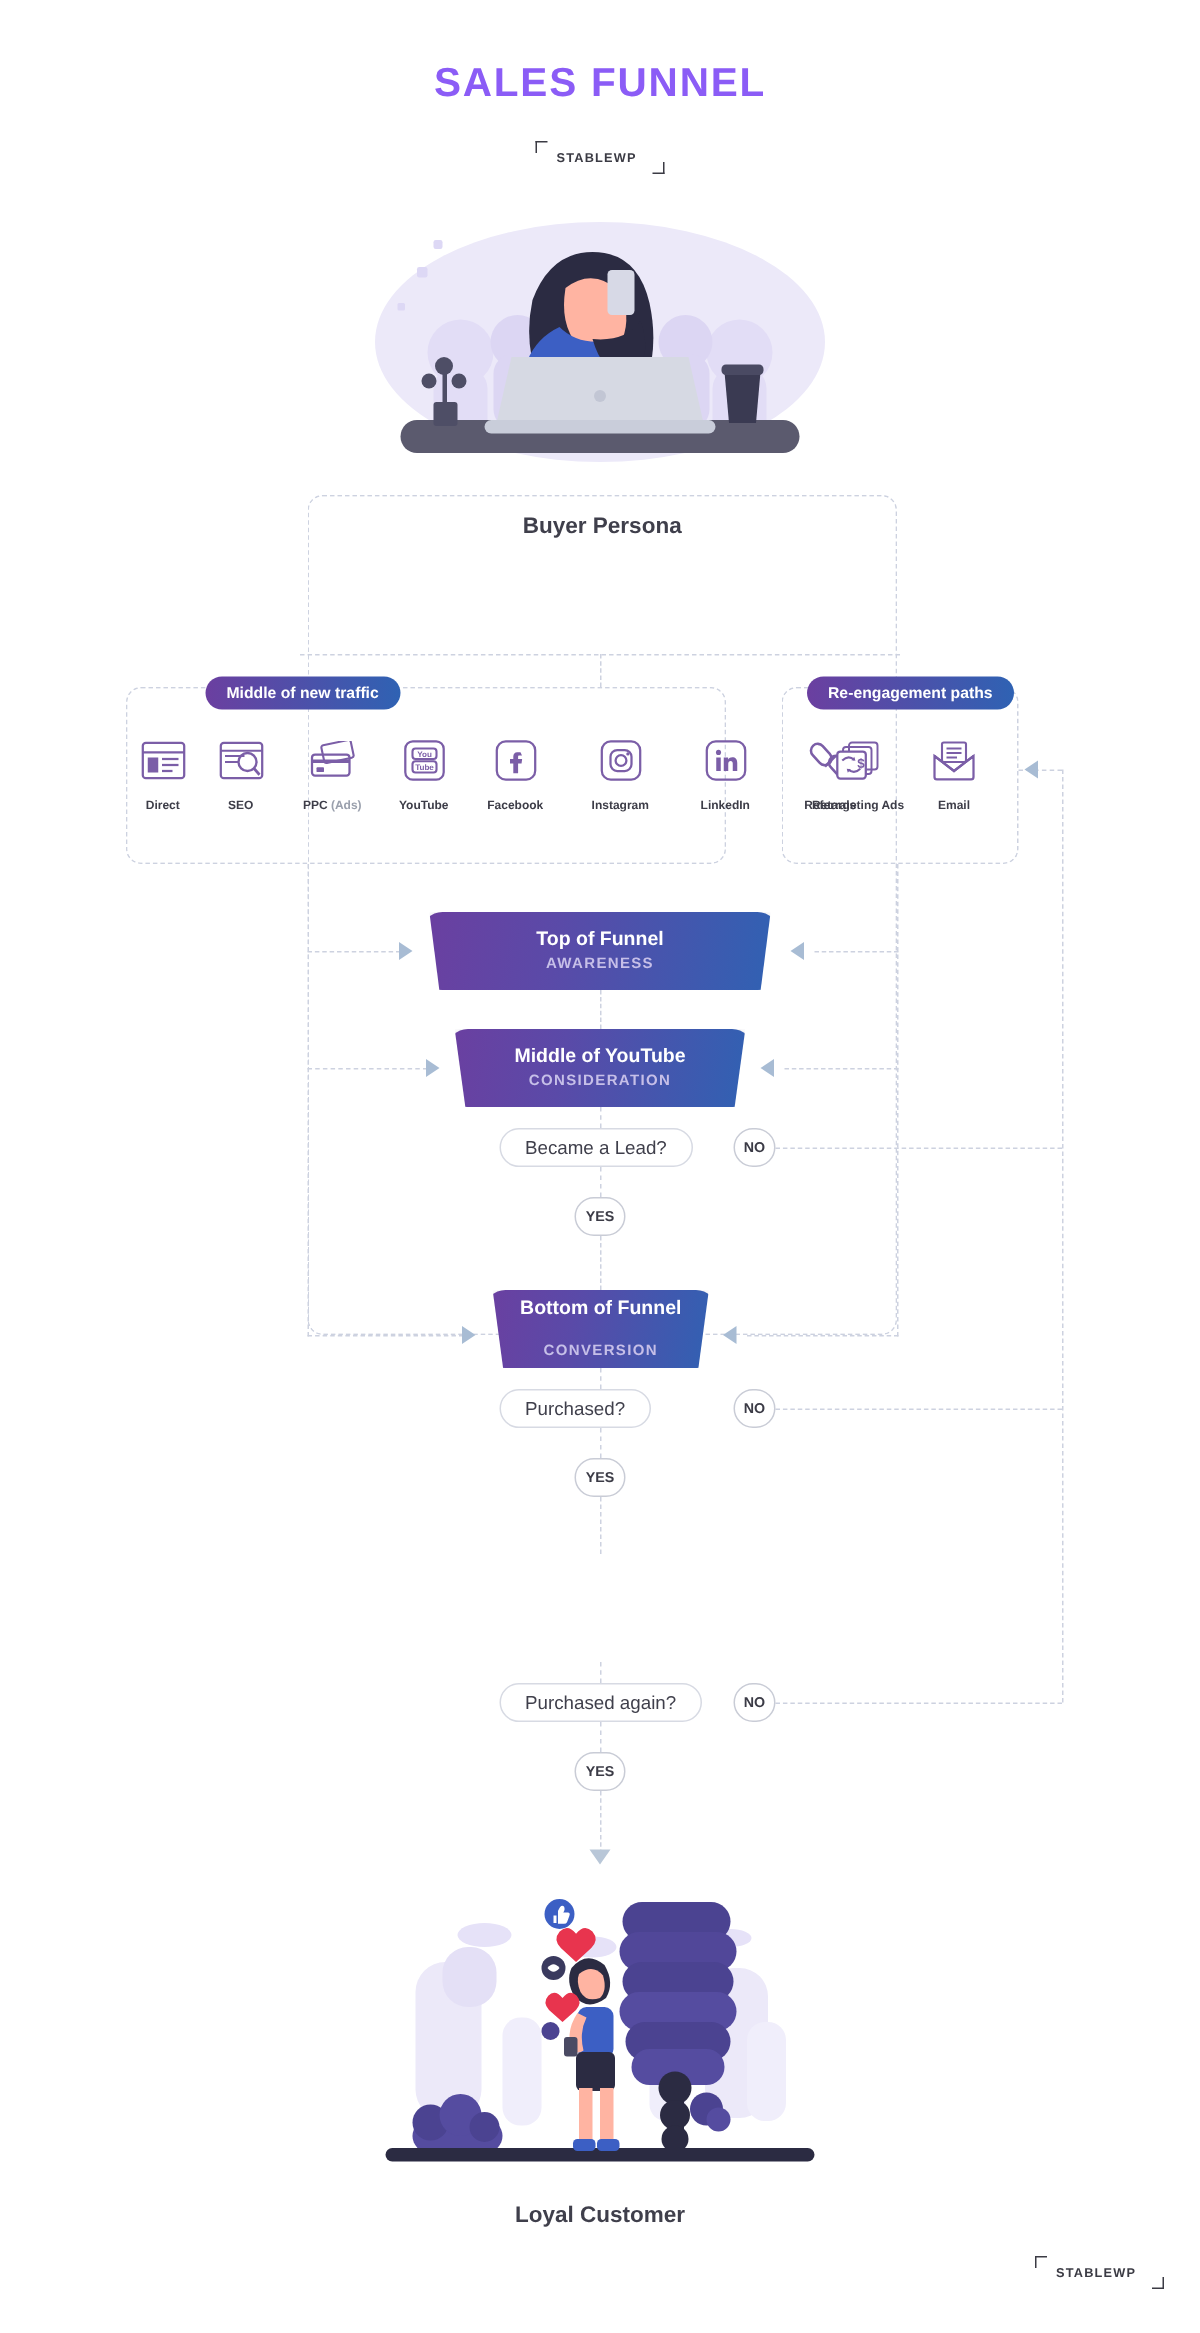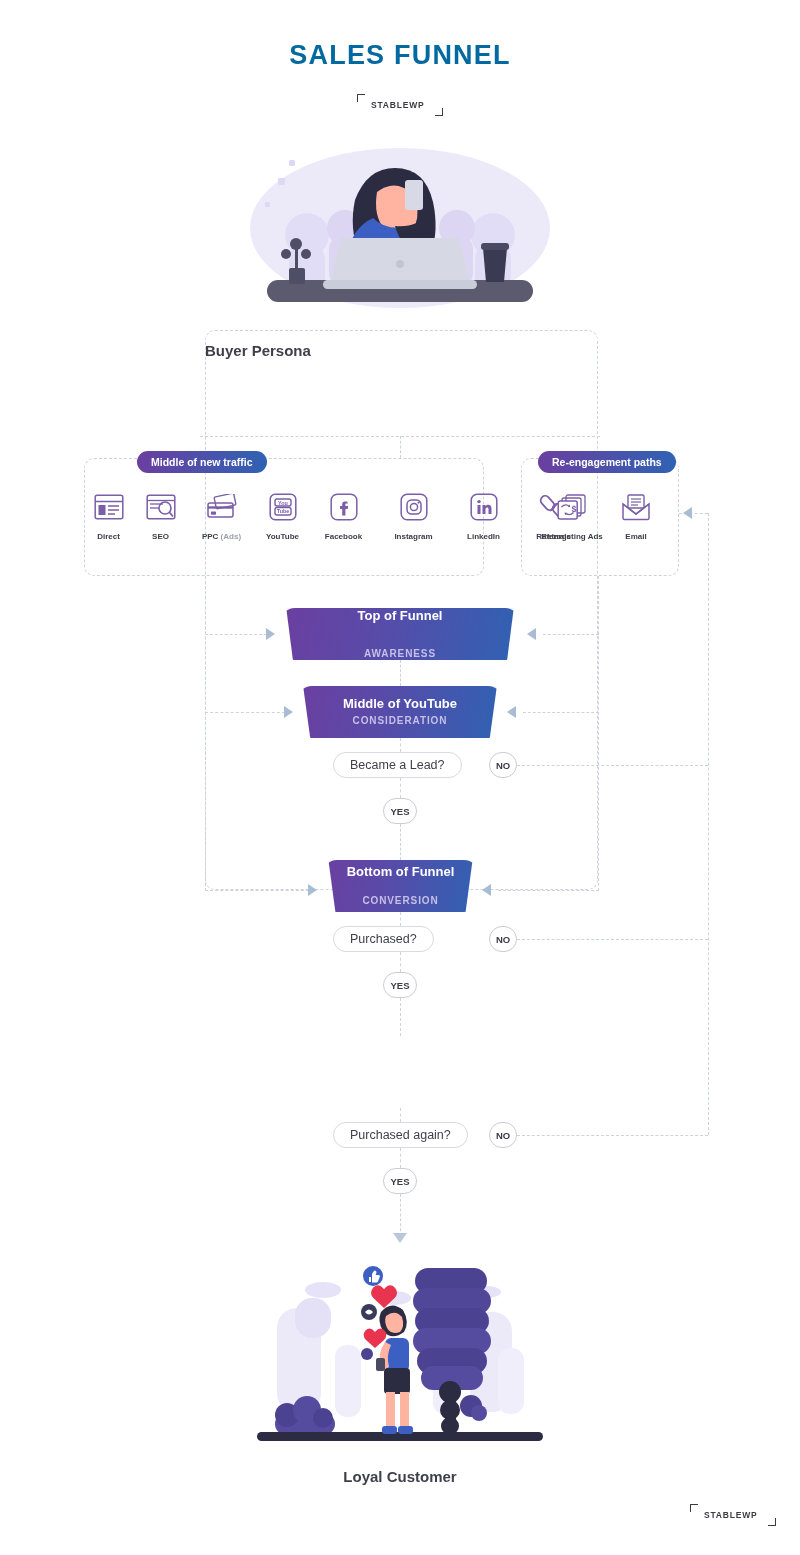--- a/index.html
+++ b/index.html
@@ -9,21 +9,21 @@
     font-family: "Liberation Sans", sans-serif;
     overflow: hidden;
   }
   #stage { position: relative; width: 800px; height: 1555px; }
 
   
   .title {
     position: absolute; left: 0; top: 40px; width: 800px;
     text-align: center;
     font-size: 27px; font-weight: bold; letter-spacing: 1.2px;
-    color: #0369a1;
+    color: #8b5cf6;
   }
   .watermark {
     position: absolute;
     font-size: 8.5px; font-weight: bold; letter-spacing: 0.8px;
     color: #3b3b44;
   }
   .wm-top { left: 357px; top: 94px; width: 86px; height: 22px; }
   .wm-bot { left: 690px; top: 1504px; width: 86px; height: 22px; }
   .wm-label { position: absolute; left: 14px; top: 6px; white-space: nowrap; }
   .wm-c { position: absolute; width: 8px; height: 8px; }
@@ -36,21 +36,21 @@
     border: 1.4px dashed #cdd2e0;
     border-radius: 10px;
     background: transparent;
   }
   .persona-box { left: 205px; top: 330px; width: 393px; height: 560px; }
   .sources-box { left: 84px; top: 458px; width: 400px; height: 118px; }
   .reeng-box   { left: 521px; top: 458px; width: 158px; height: 118px; }
 
   .section-title {
     position: absolute; left: 205px; top: 342px; width: 393px;
-    font-size: 15px; font-weight: bold; color: #3f3f4b;
+    text-align: center; font-size: 15px; font-weight: bold; color: #3f3f4b;
   }
 
   
   .badge {
     position: absolute;
     height: 22px;
     border-radius: 11px;
     background: linear-gradient(90deg, #6b3fa0 0%, #2f62b3 100%);
     color: #ffffff;
     font-size: 10.5px; font-weight: bold;
@@ -92,21 +92,20 @@
   }
   .stage .s-title { font-size: 13px; font-weight: bold; line-height: 1.2; }
   .stage .s-sub {
     font-size: 10px; font-weight: bold; letter-spacing: 0.9px;
     color: #c6bfe8; margin-top: 3px; line-height: 1.25;
   }
   .stage-tof {
     left: 281px; top: 608px; width: 238px; height: 52px;
     border-radius: 14px;
     clip-path: polygon(2.2% 0%, 97.8% 0%, 95% 100%, 5% 100%);
-    justify-content: space-between;
   }
   .stage-mof {
     left: 298px; top: 686px; width: 204px; height: 52px;
     border-radius: 14px;
     clip-path: polygon(2.5% 0%, 97.5% 0%, 94% 100%, 6% 100%);
   }
   .stage-bof {
     left: 323px; top: 860px; width: 155px; height: 52px;
     border-radius: 14px;
     clip-path: polygon(3.5% 0%, 96.5% 0%, 92% 100%, 8% 100%);

